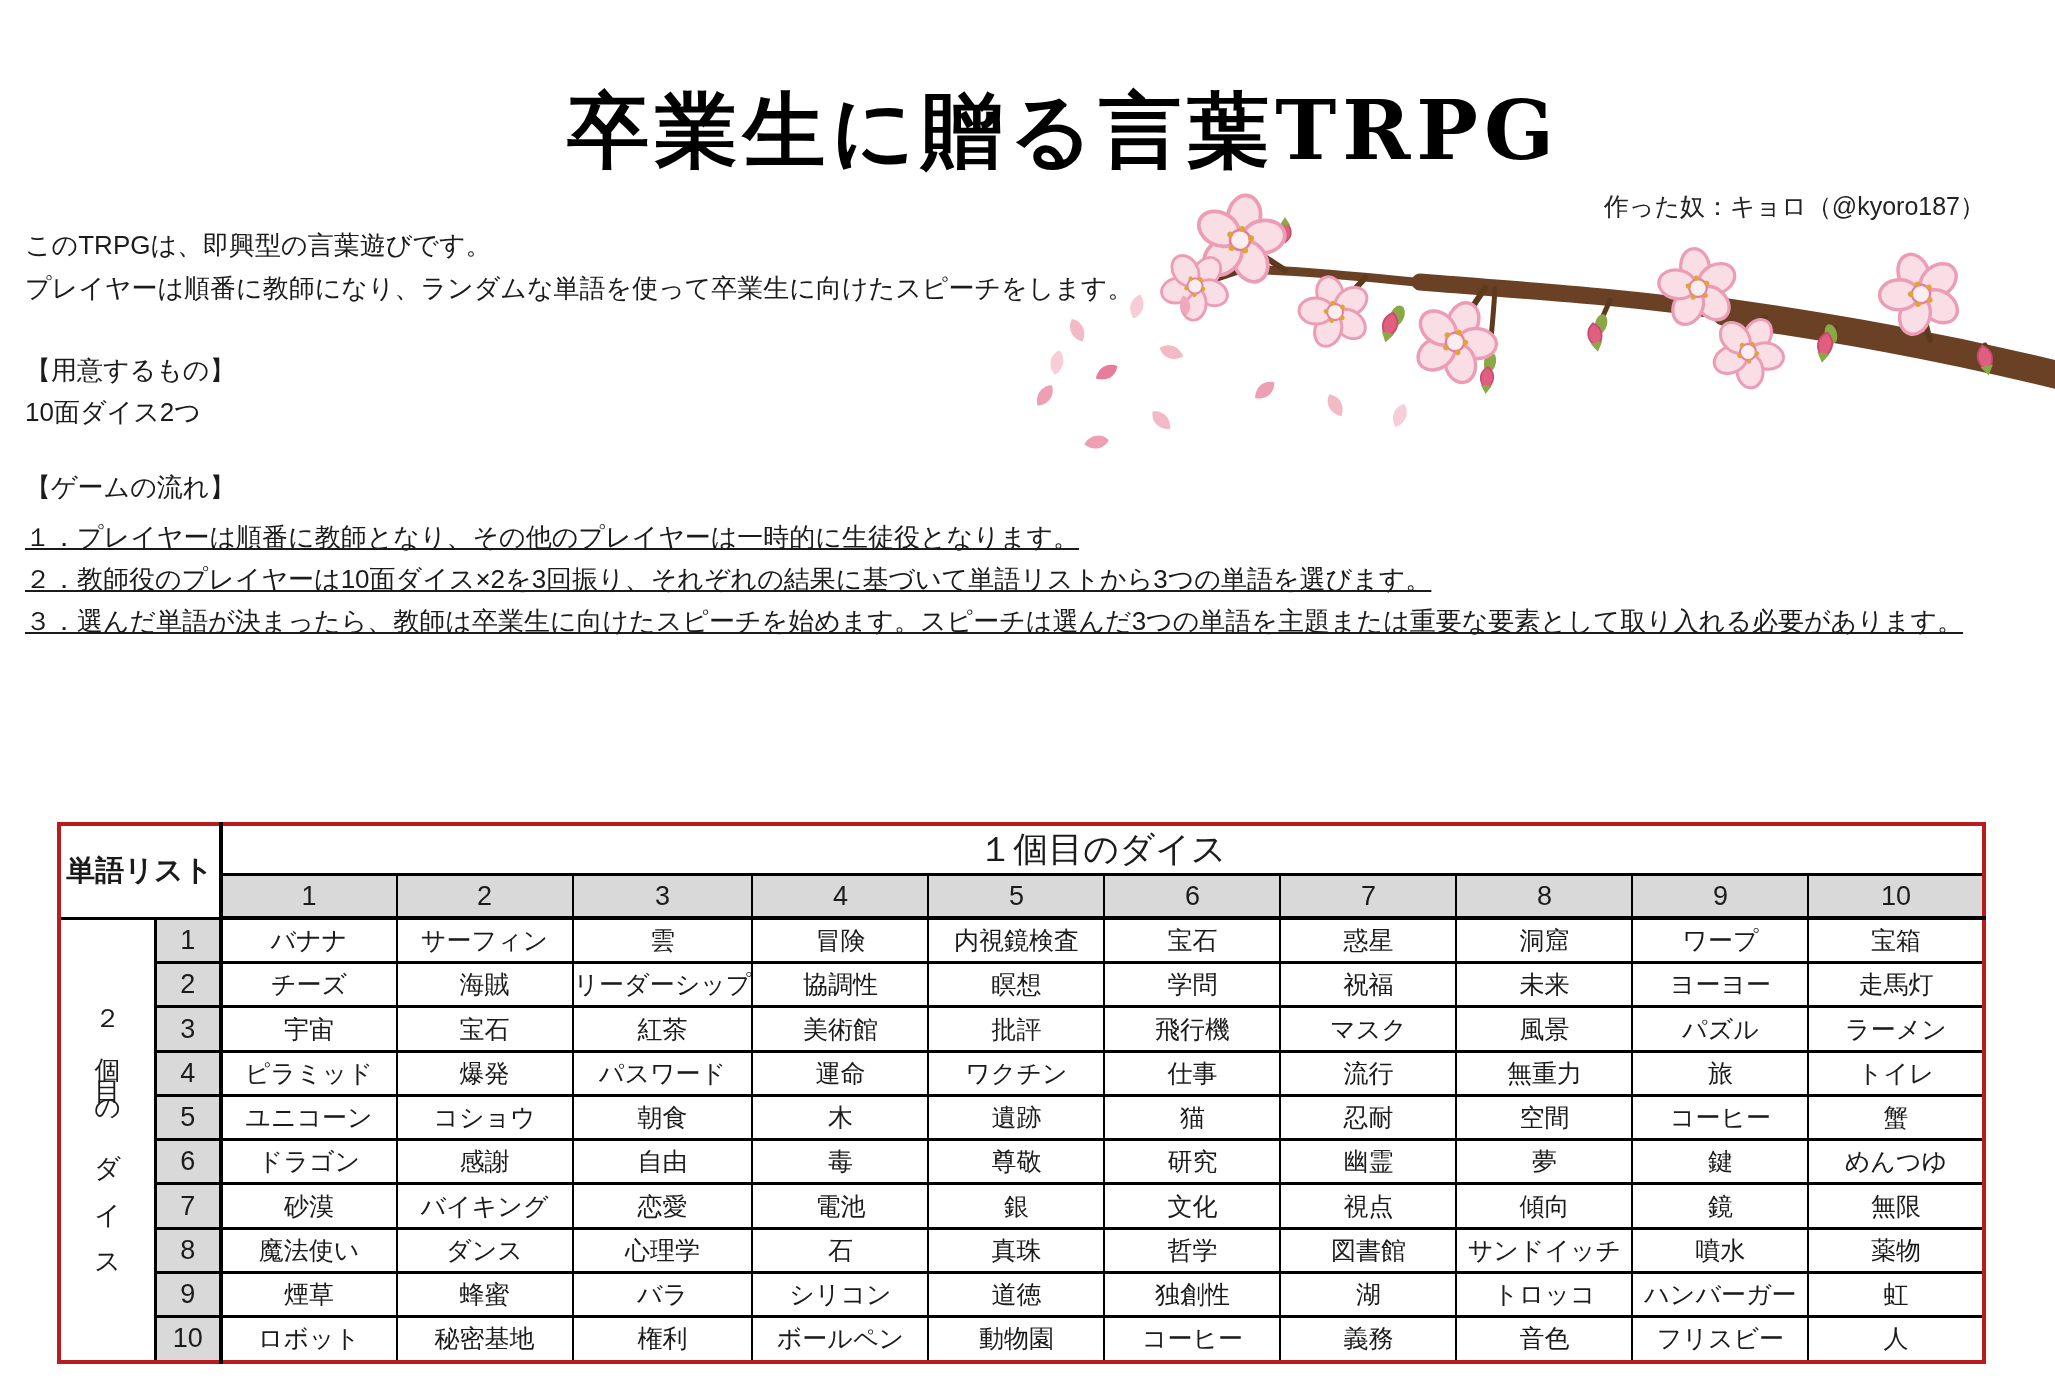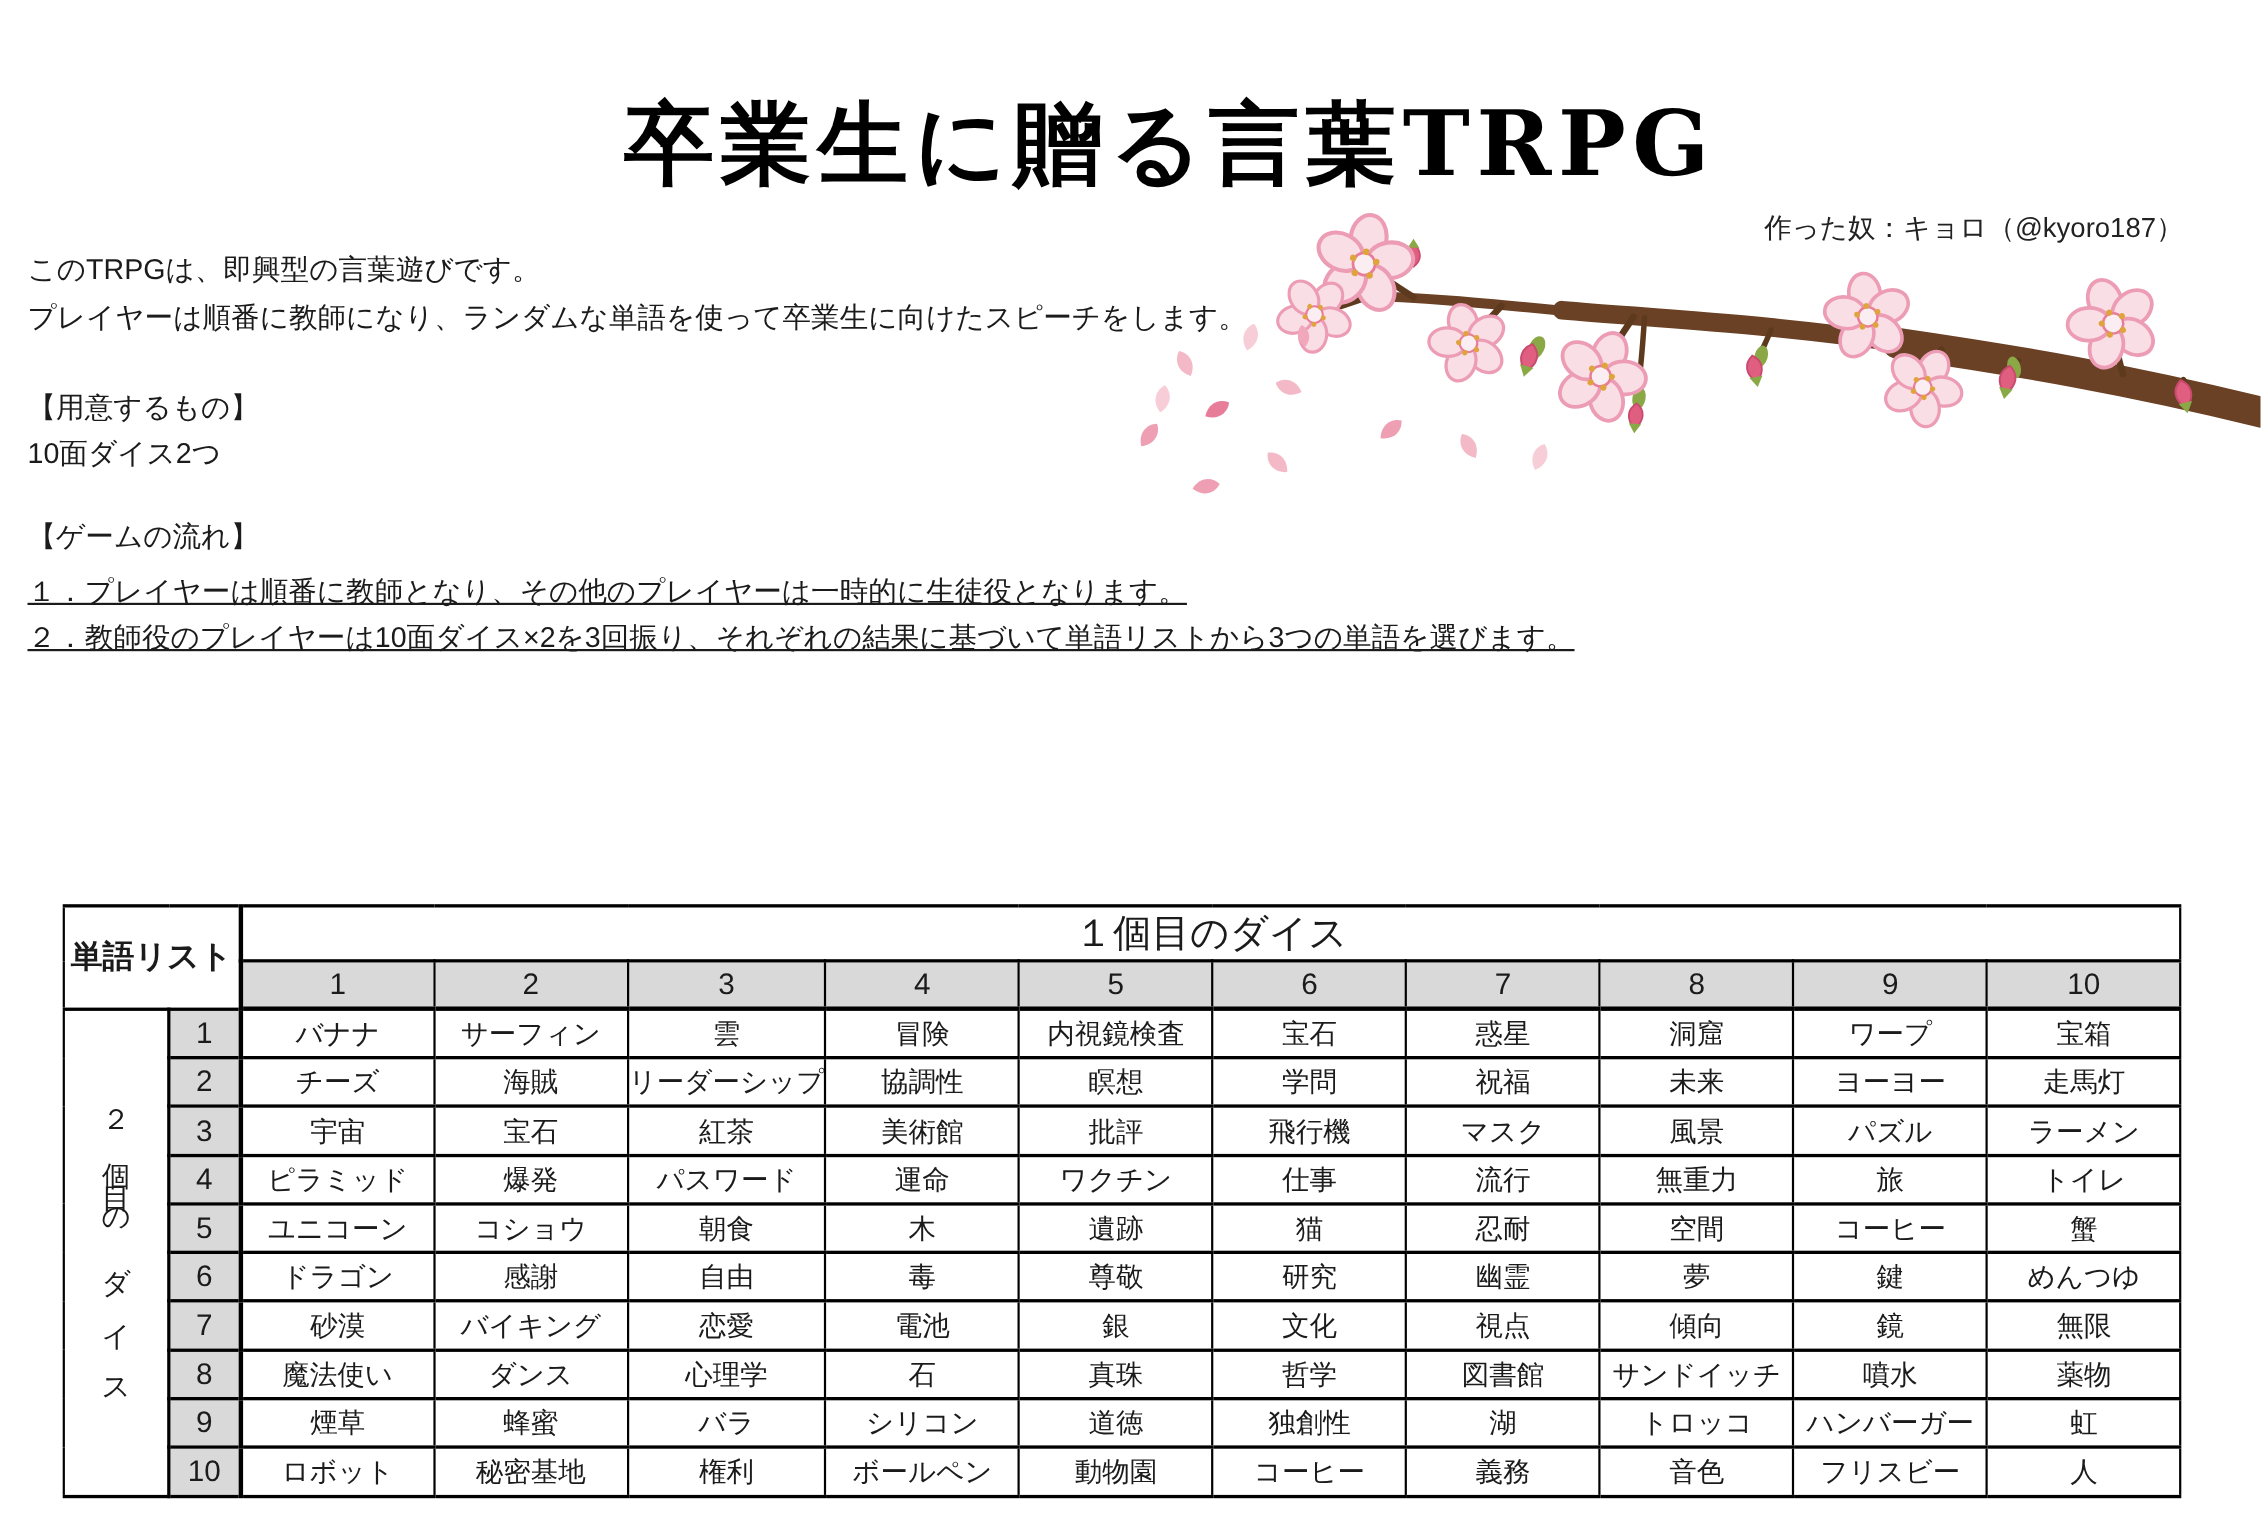--- a/index.html
+++ b/index.html
@@ -19,21 +19,21 @@
   .sec-head{margin:0 0 16px 0;}
   .sec-line{margin:0 0 17px 0;}
   .sec-head.materials{margin-top:56px;}
   .sec-line.materials-line{margin-bottom:0;}
   .sec-head.flow{margin-top:49px;}
   .flow-steps{margin-top:15px;text-decoration:underline;}
   .flow-step{height:42px;line-height:42px;white-space:nowrap;}
   
   table.word-table{
     position:absolute;left:57px;top:822px;border-collapse:collapse;table-layout:fixed;
-    border:2px solid #b91c1c;background:#fff;
+    border:4px solid #b91c1c;background:#fff;
   }
   .word-table th,.word-table td{
     border:3px solid #000;border-left-width:2px;border-right-width:2px;
     text-align:center;vertical-align:middle;padding:0;font-weight:400;
     font-size:26px;white-space:nowrap;overflow:hidden;
   }
   .word-table .hdrA{height:34px;font-size:35px;}
   .word-table .corner{font-weight:700;font-size:29px;border-right-width:4px;}
   .word-table .hdr-num{height:40px;background:#d9d9d9;border-bottom-width:4px;border-top-width:3px;font-size:27px;}
   .word-table .row-num{background:#d9d9d9;border-right-width:4px;font-size:27px;}
@@ -55,20 +55,21 @@
   <div class="sec-line">このTRPGは、即興型の言葉遊びです。</div>
   <div class="sec-line">プレイヤーは順番に教師になり、ランダムな単語を使って卒業生に向けたスピーチをします。</div>
 
   <div class="sec-head materials">【用意するもの】</div>
   <div class="sec-line materials-line">10面ダイス2つ</div>
 
   <div class="sec-head flow">【ゲームの流れ】</div>
   <div class="flow-steps">
       <div class="flow-step">１．プレイヤーは順番に教師となり、その他のプレイヤーは一時的に生徒役となります。</div>
       <div class="flow-step">２．教師役のプレイヤーは10面ダイス×2を3回振り、それぞれの結果に基づいて単語リストから3つの単語を選びます。</div>
+      <div class="flow-step">３．選んだ単語が決まったら、教師は卒業生に向けたスピーチを始めます。スピーチは選んだ3つの単語を主題または重要な要素として取り入れる必要があります。</div>
     </div>
 </div>
 
 <svg class="blossom" viewBox="0 0 1020 380" xmlns="http://www.w3.org/2000/svg" aria-hidden="true">
   <defs>
     <g id="flw">
       <g transform="rotate(0)">
           <ellipse cx="0" cy="-19" rx="13" ry="17" fill="#f9dee5" stroke="#ec9db5" stroke-width="3"></ellipse>
         </g>
       <g transform="rotate(72)">

